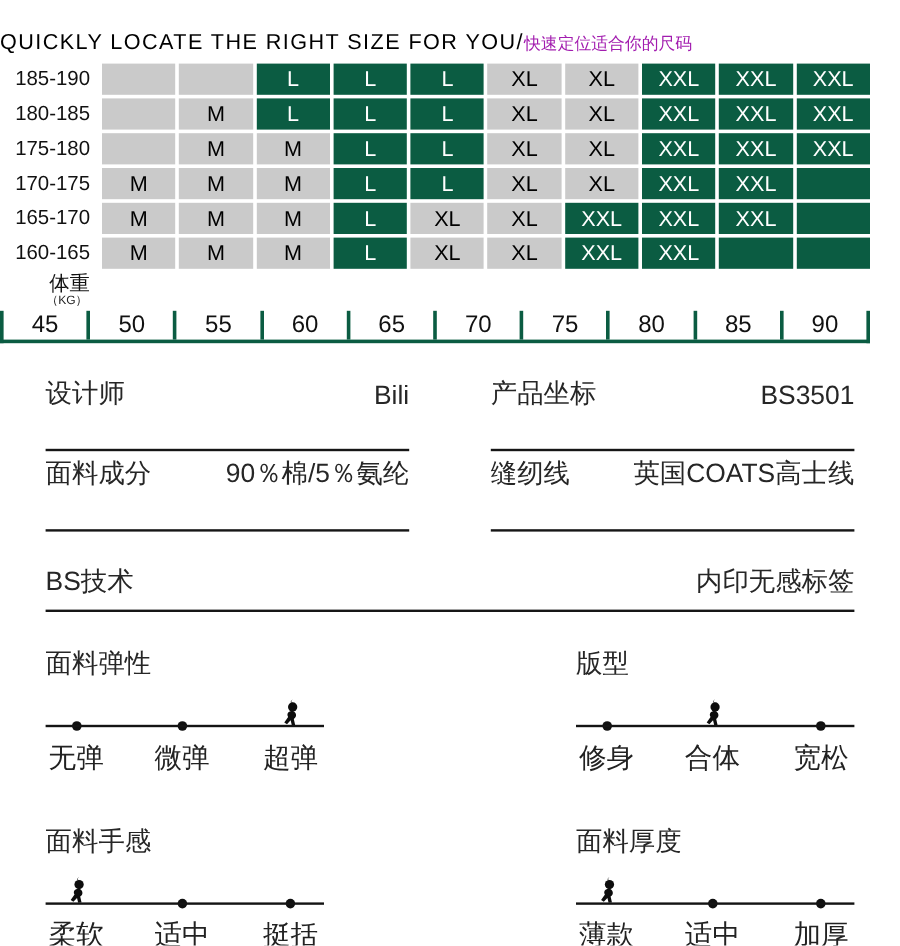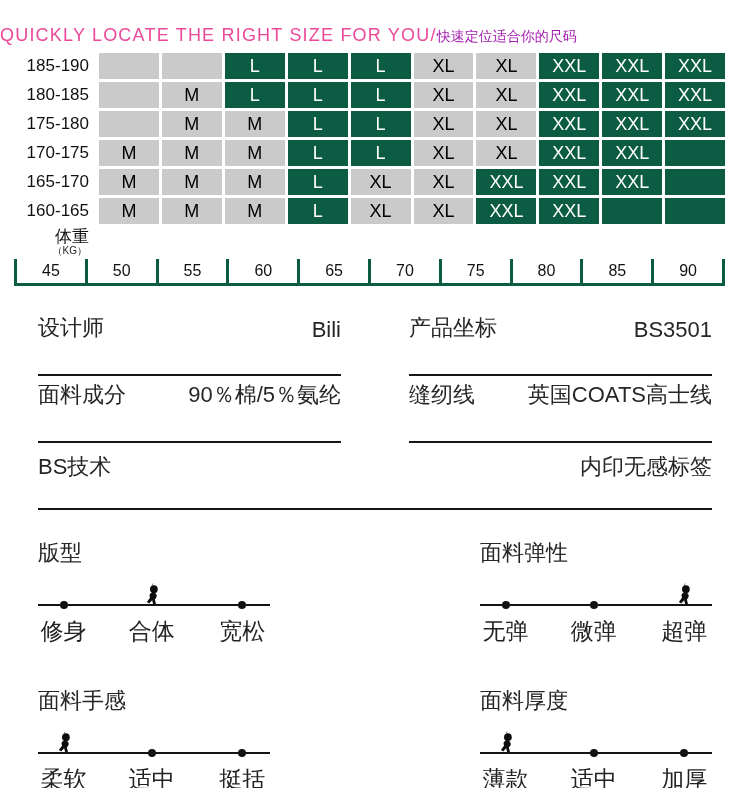--- a/index.html
+++ b/index.html
@@ -15,48 +15,48 @@
     width:750px;height:788px;overflow:hidden;
   }
 
   
   .size-chart{padding-top:8px;}
   .sc-head{display:flex;align-items:flex-end;height:42px;margin-bottom:3px;}
   .axis-col{width:85px;text-align:center;line-height:1.05;padding-bottom:2px;}
   .axis-col .main{font-size:15px;letter-spacing:1px;}
   .axis-col .unit{font-size:10px;color:#222;}
   .sc-title{flex:1;padding-bottom:4px;white-space:nowrap;}
-  .sc-title .en{font-size:18px;letter-spacing:1.2px;color:#ec4899;}
+  .sc-title .en{font-size:18px;letter-spacing:1.2px;color:#000000;}
   .sc-title .zh{font-size:14px;color:#a21caf;}
 
-  #size-table{width:725px;padding-left:14px;}
+  #size-table{width:725px;}
   .srow{display:flex;gap:3px;margin-bottom:3px;}
   .hlabel{width:82px;font-size:17px;text-align:right;padding-right:7px;line-height:26px;color:#111;}
   .cell{flex:1;height:26px;line-height:26px;text-align:center;font-size:18px;}
   .cell.gray{background:var(--gray);color:#000000;}
   .cell.green{background:var(--green);color:#ffffff;}
 
   .wrow{margin-bottom:0;flex-direction:column;}
   .wlabel{line-height:1.05;padding-top:1px;}
   .wlabel .u{font-size:10px;color:#222;padding-right:2px;}
   .wwrap{flex:1;display:flex;border:3px solid var(--green);border-top:none;background:#fff;}
-  .wcell{flex:1;height:24px;line-height:24px;text-align:center;font-size:16px;color:#111;border-right:3px solid var(--green);}
+  .wcell{flex:1;height:24px;line-height:24px;text-align:center;font-size:20px;color:#111;border-right:3px solid var(--green);}
   .wcell:last-child{border-right:none;}
 
   
   .specs{margin-top:23px;padding:0 38px;}
   .spec-grid{display:grid;grid-template-columns:1fr 1fr;column-gap:68px;}
   .spec-cell{
     height:67px;display:flex;justify-content:space-between;align-items:flex-end;
     padding-bottom:31px;border-bottom:2px solid #161616;
     font-size:22px;color:#262626;white-space:nowrap;
   }
   .spec-row-full{
     height:67px;display:flex;justify-content:space-between;align-items:flex-end;
-    padding-bottom:26px;border-bottom:2px solid #161616;
+    padding-bottom:8px;border-bottom:2px solid #161616;
     font-size:22px;color:#262626;
   }
 
   
   #sliders{
     margin-top:30px;padding:0 38px;
     display:grid;grid-template-columns:303px 1fr;column-gap:139px;row-gap:42px;
   }
   .slider-title{font-size:22px;color:#262626;line-height:26px;}
   .track{position:relative;height:34px;margin-top:6px;width:100%;max-width:232px;}
@@ -196,58 +196,58 @@
       </div>
     </div>
     <div class="spec-row-full">
       <span>BS技术</span>
       <span>内印无感标签</span>
     </div>
   </section>
 
   <section id="sliders">
       <div class="slider">
+        <div class="slider-title">面料弹性</div>
+        <div class="track">
+          <div class="dot" style="left: 11%;"></div>
+          <div class="dot" style="left: 49%;"></div>
+          <div class="marker" style="left: 88%;">
+            <svg viewBox="0 0 18 24" xmlns="http://www.w3.org/2000/svg" fill="#0d0d0d">
+              <path d="M11 0.6 C9.2 2 9.4 3.2 11.6 3.8 C9.4 3.9 8.2 2.4 11 0.6 Z"></path>
+              <circle cx="11" cy="7.4" r="4.1"></circle>
+              <path d="M11 11 C14.6 12 15 16.4 12 18 L13.2 23.2 L10.2 23.4 L9.2 19.2 L6 22.6 L3.6 21 L7 16.2 C5.4 13.4 7 11 11 11 Z"></path>
+            </svg>
+          </div>
+        </div>
+        <div class="labels">
+          <div class="olabel" style="left: 11%;">无弹</div>
+          <div class="olabel" style="left: 49%;">微弹</div>
+          <div class="olabel" style="left: 88%;">超弹</div>
+        </div>
+      </div>
+      <div class="slider">
         <div class="slider-title">版型</div>
         <div class="track">
           <div class="dot" style="left: 11%;"></div>
           <div class="marker" style="left: 49%;">
             <svg viewBox="0 0 18 24" xmlns="http://www.w3.org/2000/svg" fill="#0d0d0d">
               <path d="M11 0.6 C9.2 2 9.4 3.2 11.6 3.8 C9.4 3.9 8.2 2.4 11 0.6 Z"></path>
               <circle cx="11" cy="7.4" r="4.1"></circle>
               <path d="M11 11 C14.6 12 15 16.4 12 18 L13.2 23.2 L10.2 23.4 L9.2 19.2 L6 22.6 L3.6 21 L7 16.2 C5.4 13.4 7 11 11 11 Z"></path>
             </svg>
           </div>
           <div class="dot" style="left: 88%;"></div>
         </div>
         <div class="labels">
           <div class="olabel" style="left: 11%;">修身</div>
           <div class="olabel" style="left: 49%;">合体</div>
           <div class="olabel" style="left: 88%;">宽松</div>
         </div>
       </div>
       <div class="slider">
-        <div class="slider-title">面料弹性</div>
-        <div class="track">
-          <div class="dot" style="left: 11%;"></div>
-          <div class="dot" style="left: 49%;"></div>
-          <div class="marker" style="left: 88%;">
-            <svg viewBox="0 0 18 24" xmlns="http://www.w3.org/2000/svg" fill="#0d0d0d">
-              <path d="M11 0.6 C9.2 2 9.4 3.2 11.6 3.8 C9.4 3.9 8.2 2.4 11 0.6 Z"></path>
-              <circle cx="11" cy="7.4" r="4.1"></circle>
-              <path d="M11 11 C14.6 12 15 16.4 12 18 L13.2 23.2 L10.2 23.4 L9.2 19.2 L6 22.6 L3.6 21 L7 16.2 C5.4 13.4 7 11 11 11 Z"></path>
-            </svg>
-          </div>
-        </div>
-        <div class="labels">
-          <div class="olabel" style="left: 11%;">无弹</div>
-          <div class="olabel" style="left: 49%;">微弹</div>
-          <div class="olabel" style="left: 88%;">超弹</div>
-        </div>
-      </div>
-      <div class="slider">
         <div class="slider-title">面料手感</div>
         <div class="track">
           <div class="marker" style="left: 11%;">
             <svg viewBox="0 0 18 24" xmlns="http://www.w3.org/2000/svg" fill="#0d0d0d">
               <path d="M11 0.6 C9.2 2 9.4 3.2 11.6 3.8 C9.4 3.9 8.2 2.4 11 0.6 Z"></path>
               <circle cx="11" cy="7.4" r="4.1"></circle>
               <path d="M11 11 C14.6 12 15 16.4 12 18 L13.2 23.2 L10.2 23.4 L9.2 19.2 L6 22.6 L3.6 21 L7 16.2 C5.4 13.4 7 11 11 11 Z"></path>
             </svg>
           </div>
           <div class="dot" style="left: 49%;"></div>

